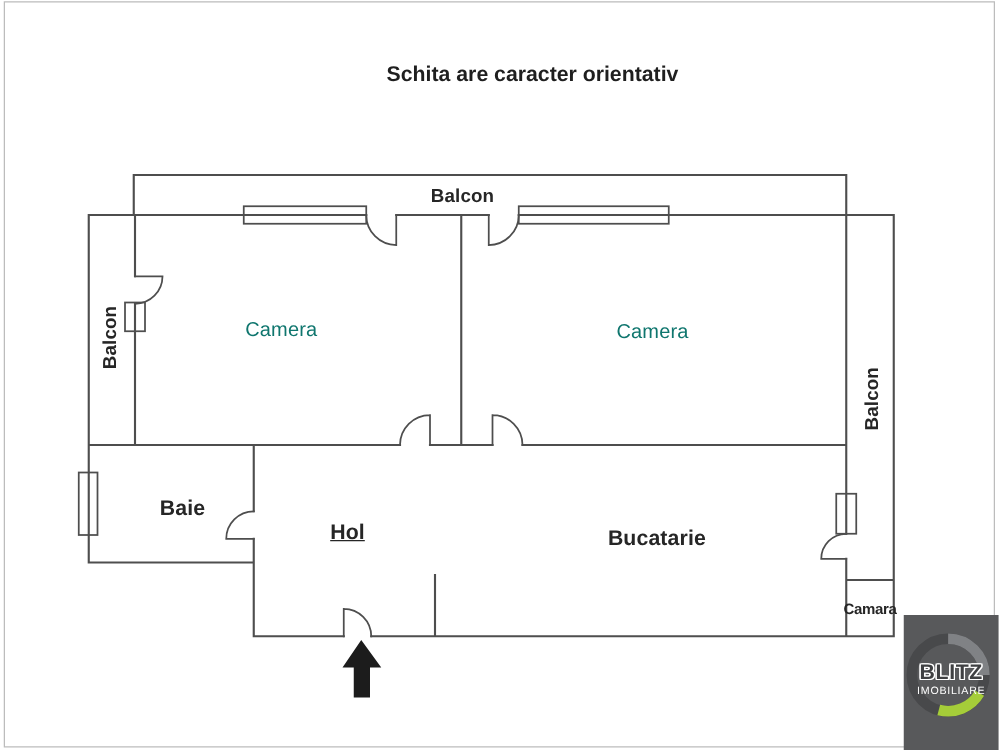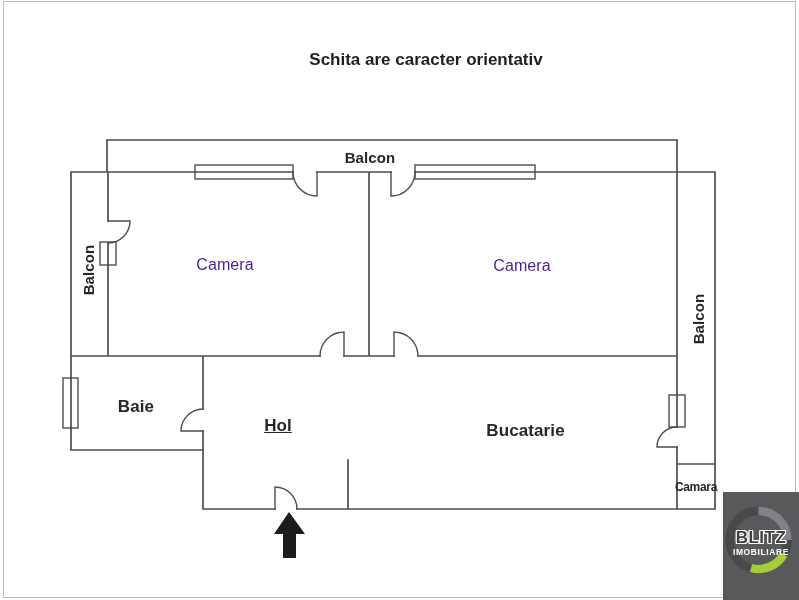--- a/index.html
+++ b/index.html
@@ -11,21 +11,21 @@
   .frame{
     position:absolute;left:3px;top:1px;right:3px;bottom:2px;
     border:1px solid #bcbcbc;pointer-events:none;
   }
   svg.plan{position:absolute;left:0;top:0;}
   .lbl{
     position:absolute;transform:translate(-50%,-50%);
     color:#262626;white-space:nowrap;font-weight:700;letter-spacing:.1px;
   }
   .lbl.rot{transform:translate(-50%,-50%) rotate(-90deg);}
-  .lbl.light{font-weight:400;color:#4c1d95;}
+  .lbl.light{font-weight:400;color:#0f766e;}
   .s17{font-size:17px;}
   .s16{font-size:16px;}
   .s15{font-size:15px;}
   .s12{font-size:12px;letter-spacing:-.3px;}
   .title{
     position:absolute;left:0;top:50px;width:786px;text-align:center;
     font-size:17px;font-weight:700;color:#1f1f1f;padding-left:33px;
   }
   .logo{
     position:absolute;right:0;bottom:0;width:76px;height:108px;
@@ -33,21 +33,21 @@
   }
   .logo svg{position:absolute;left:0;top:0;}
   .logo-brand{
     position:absolute;left:0;top:36px;width:100%;text-align:center;
     font-size:17px;font-weight:900;color:#3f4042;letter-spacing:.5px;
     text-shadow:-1px -1px 0 #fff,1px -1px 0 #fff,-1px 1px 0 #fff,1px 1px 0 #fff,
                 0 -1px 0 #fff,0 1px 0 #fff,-1px 0 0 #fff,1px 0 0 #fff;
   }
   .logo-sub{
     position:absolute;left:0;top:55px;width:100%;text-align:center;
-    font-size:8.5px;font-weight:700;color:#ffffff;letter-spacing:.6px;
+    font-size:8.5px;font-weight:400;color:#ffffff;letter-spacing:.6px;
   }
 </style>
 </head>
 <body>
 
 <div class="title">Schita are caracter orientativ</div>
 
 <svg class="plan" width="799" height="600" viewBox="0 0 799 600">
   <g stroke="#4e4e4e" stroke-width="1.7" fill="none" stroke-linecap="square">
     <path d="
@@ -83,21 +83,21 @@
     </g>
   </g>
   <polygon fill="#1c1c1c" points="289,512 305,534 296,534 296,558 283,558 283,534 274,534"></polygon>
 </svg>
 
 <div class="lbl s15" style="left:370px;top:157px;">Balcon</div>
 <div class="lbl rot s15" style="left:88px;top:270px;">Balcon</div>
 <div class="lbl rot s15" style="left:698px;top:319px;">Balcon</div>
 <div class="lbl light s16" style="left:225px;top:265px;">Camera</div>
 <div class="lbl light s16" style="left:522px;top:266px;">Camera</div>
-<div class="lbl s17" style="left:136px;top:407px;">Baie</div>
+<div class="lbl s17" style="left:146px;top:407px;">Baie</div>
 <div class="lbl s17" style="left:278px;top:426px;text-decoration:underline;">Hol</div>
 <div class="lbl s17" style="left:504px;top:431px;padding-left:43px;">Bucatarie</div>
 <div class="lbl s12" style="left:696px;top:487px;">Camara</div>
 
 <div class="frame"></div>
 
 <div class="logo">
   <svg width="76" height="94" viewBox="0 0 76 94">
     <circle cx="35.5" cy="48" r="29" fill="none" stroke="#48494b" stroke-width="8.5"></circle>
     <path d="M35.5,19 A29,29 0 0 1 64.5,48" fill="none" stroke="#808285" stroke-width="8.5"></path>

